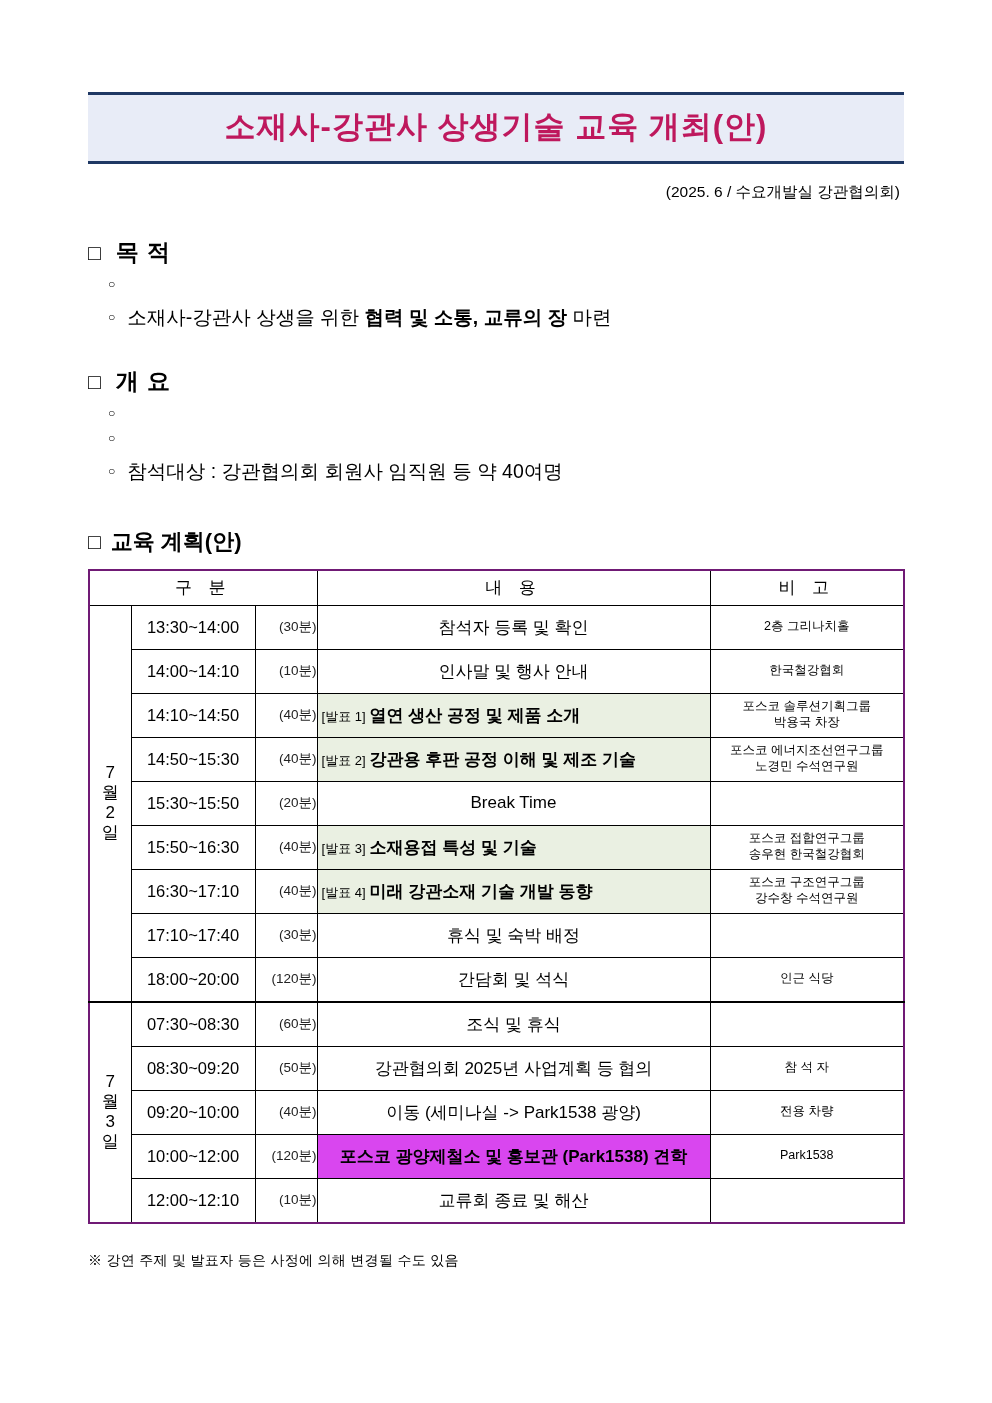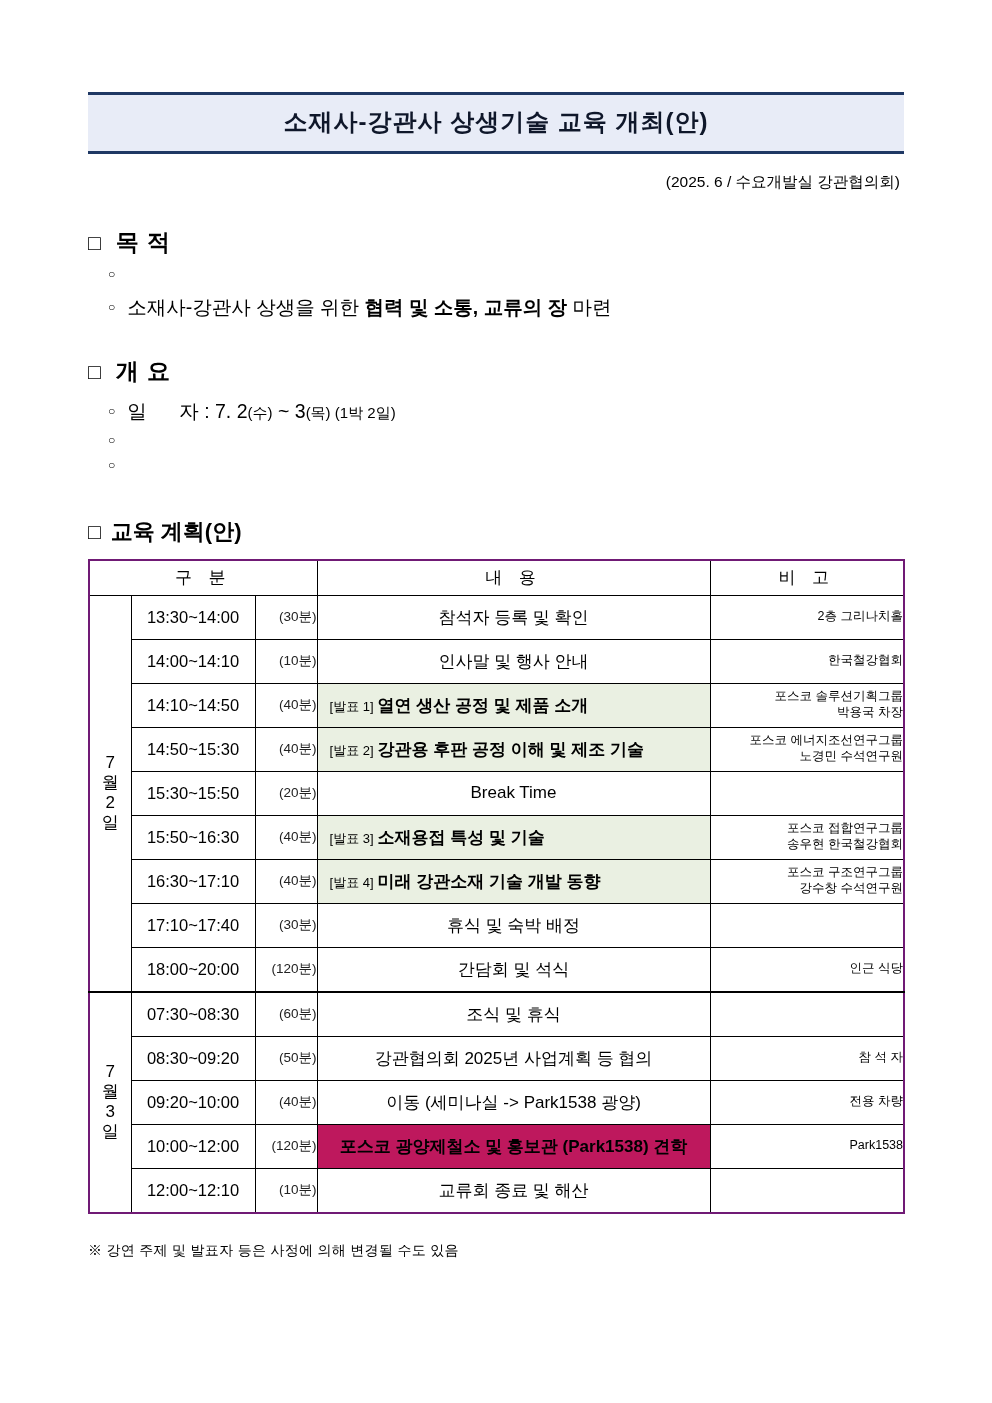--- a/index.html
+++ b/index.html
@@ -25,24 +25,24 @@
 
   
   .title-box {
     border-top: 3px solid #1f3864;
     border-bottom: 3px solid #1f3864;
     background: #e8ecf7;
     text-align: center;
     padding: 11px 0 13px 0;
   }
   .title-box .title {
-    font-size: 24px;
+    font-size: 31px;
     font-weight: bold;
     letter-spacing: 1px;
-    color: #0f172a;
+    color: #be185d;
   }
   .subtitle {
     text-align: right;
     font-size: 15.5px;
     margin-top: 18px;
     padding-right: 4px;
     color: #000;
   }
 
   
@@ -140,36 +140,36 @@
     text-align: right;
     font-size: 13.5px;
     color: #222;
   }
   td.content {
     text-align: center;
     font-size: 17px;
   }
   td.content.left {
     text-align: left;
-    padding-left: 12px;
+    padding-left: 4px;
   }
   td.note {
-    text-align: right;
+    text-align: center;
     font-size: 12.5px;
     line-height: 1.25;
     border-right: none;
   }
   td.note .nl { display: block; }
 
   .tag {
     font-size: 13px;
     margin-right: 4px;
   }
   .hl-green { background: #eaf0e2; }
-  .hl-orange { background: #be185d; margin-top: 28px; }
+  .hl-orange { background: #d946ef; margin-top: 28px; }
   .cbold { font-weight: bold; }
   .thickline { border-top: 2px solid #000 !important; }
 
   .footnote {
     margin-top: 28px;
     font-size: 14px;
     letter-spacing: 0.3px;
   }
 </style>
 </head>
@@ -200,27 +200,27 @@
   </div>
 
   <div class="section">
     <div class="section-head">
       <span class="sq">□</span>
       <span>개      요</span>
     </div>
     <div class="bullets">
       <div class="bullet">
         <span class="circ">○</span>
-        <span class="txt"><span>일      자 : </span><span>7. 2</span><span class="small-paren">(수)</span><span> ~ 3</span><span class="small-paren">(목)</span><span class="small-paren"> (1박 2일)</span></span>
-      </div>
-      <div class="bullet">
-        <span class="circ">○</span>
-      </div>
-      <div class="bullet">
-        <span class="circ">○</span>
+      </div>
+      <div class="bullet">
+        <span class="circ">○</span>
+      </div>
+      <div class="bullet">
+        <span class="circ">○</span>
+        <span class="txt"><span>참석대상 : </span><span>강관협의회 회원사 임직원 등 약 40여명</span></span>
       </div>
     </div>
   </div>
 
   <div class="plan-head">
     <span class="sq">□</span>
     <span>교육 계획(안)</span>
   </div>
 
   <table class="sched">

